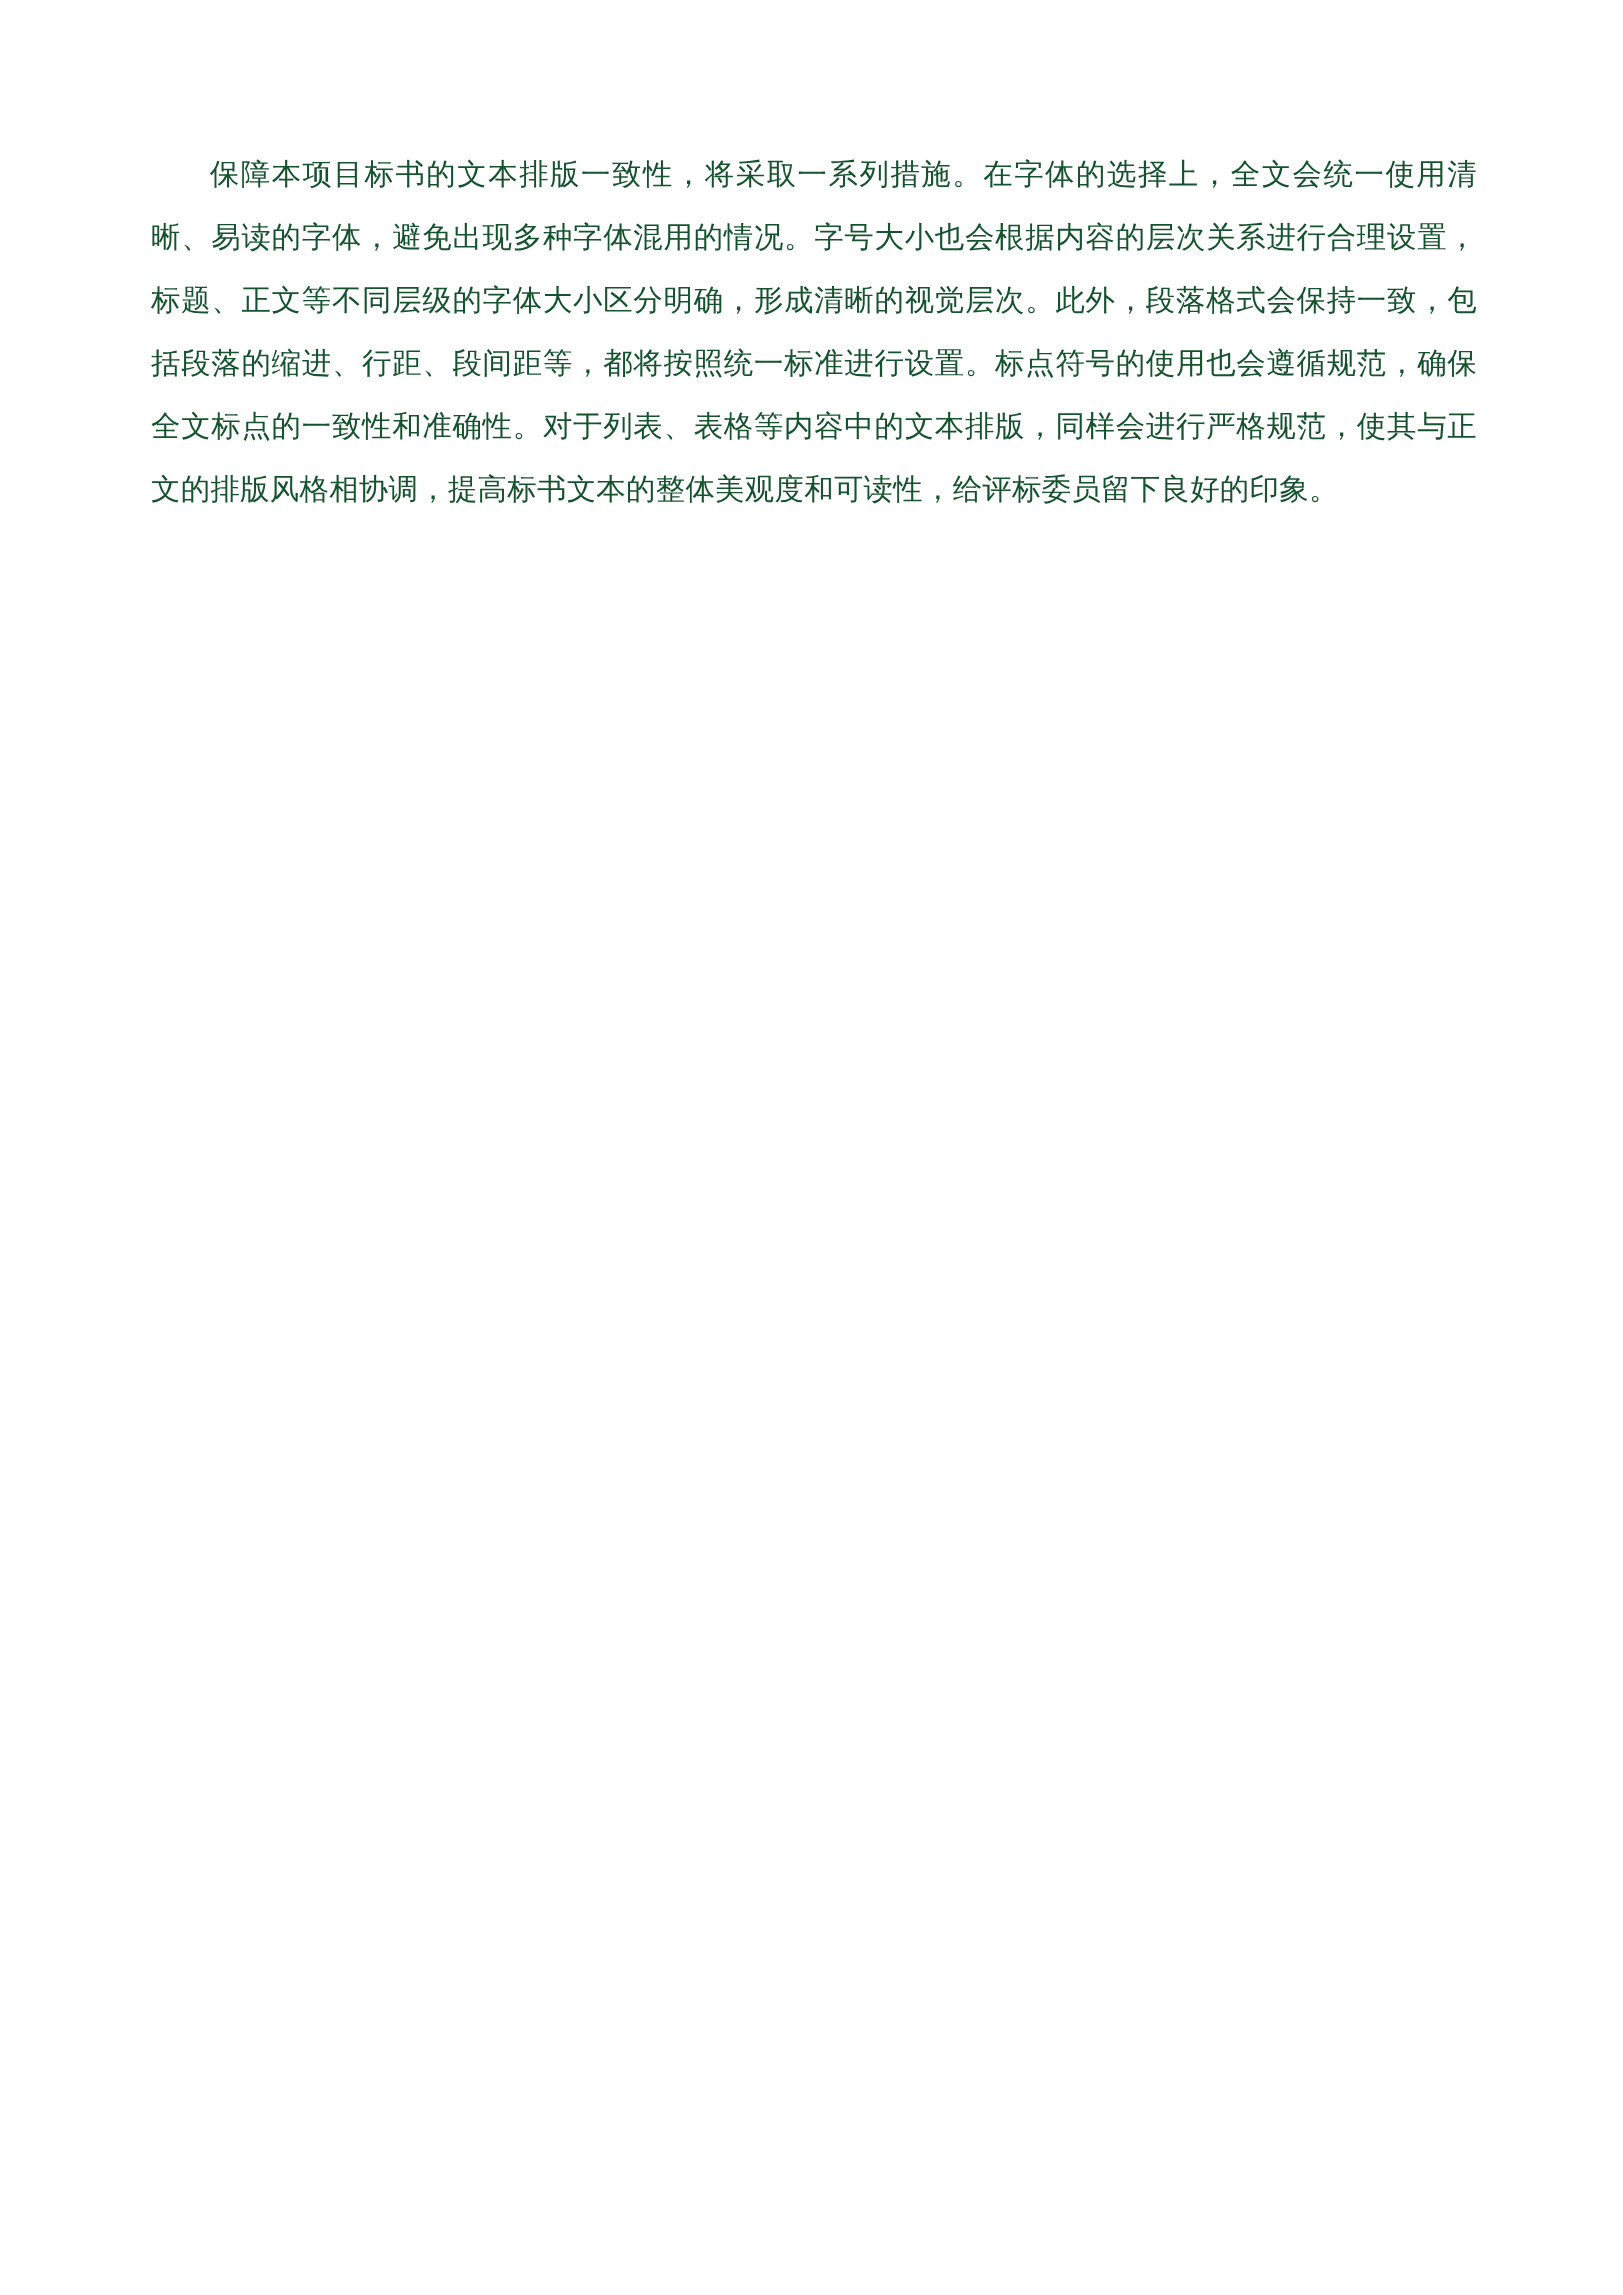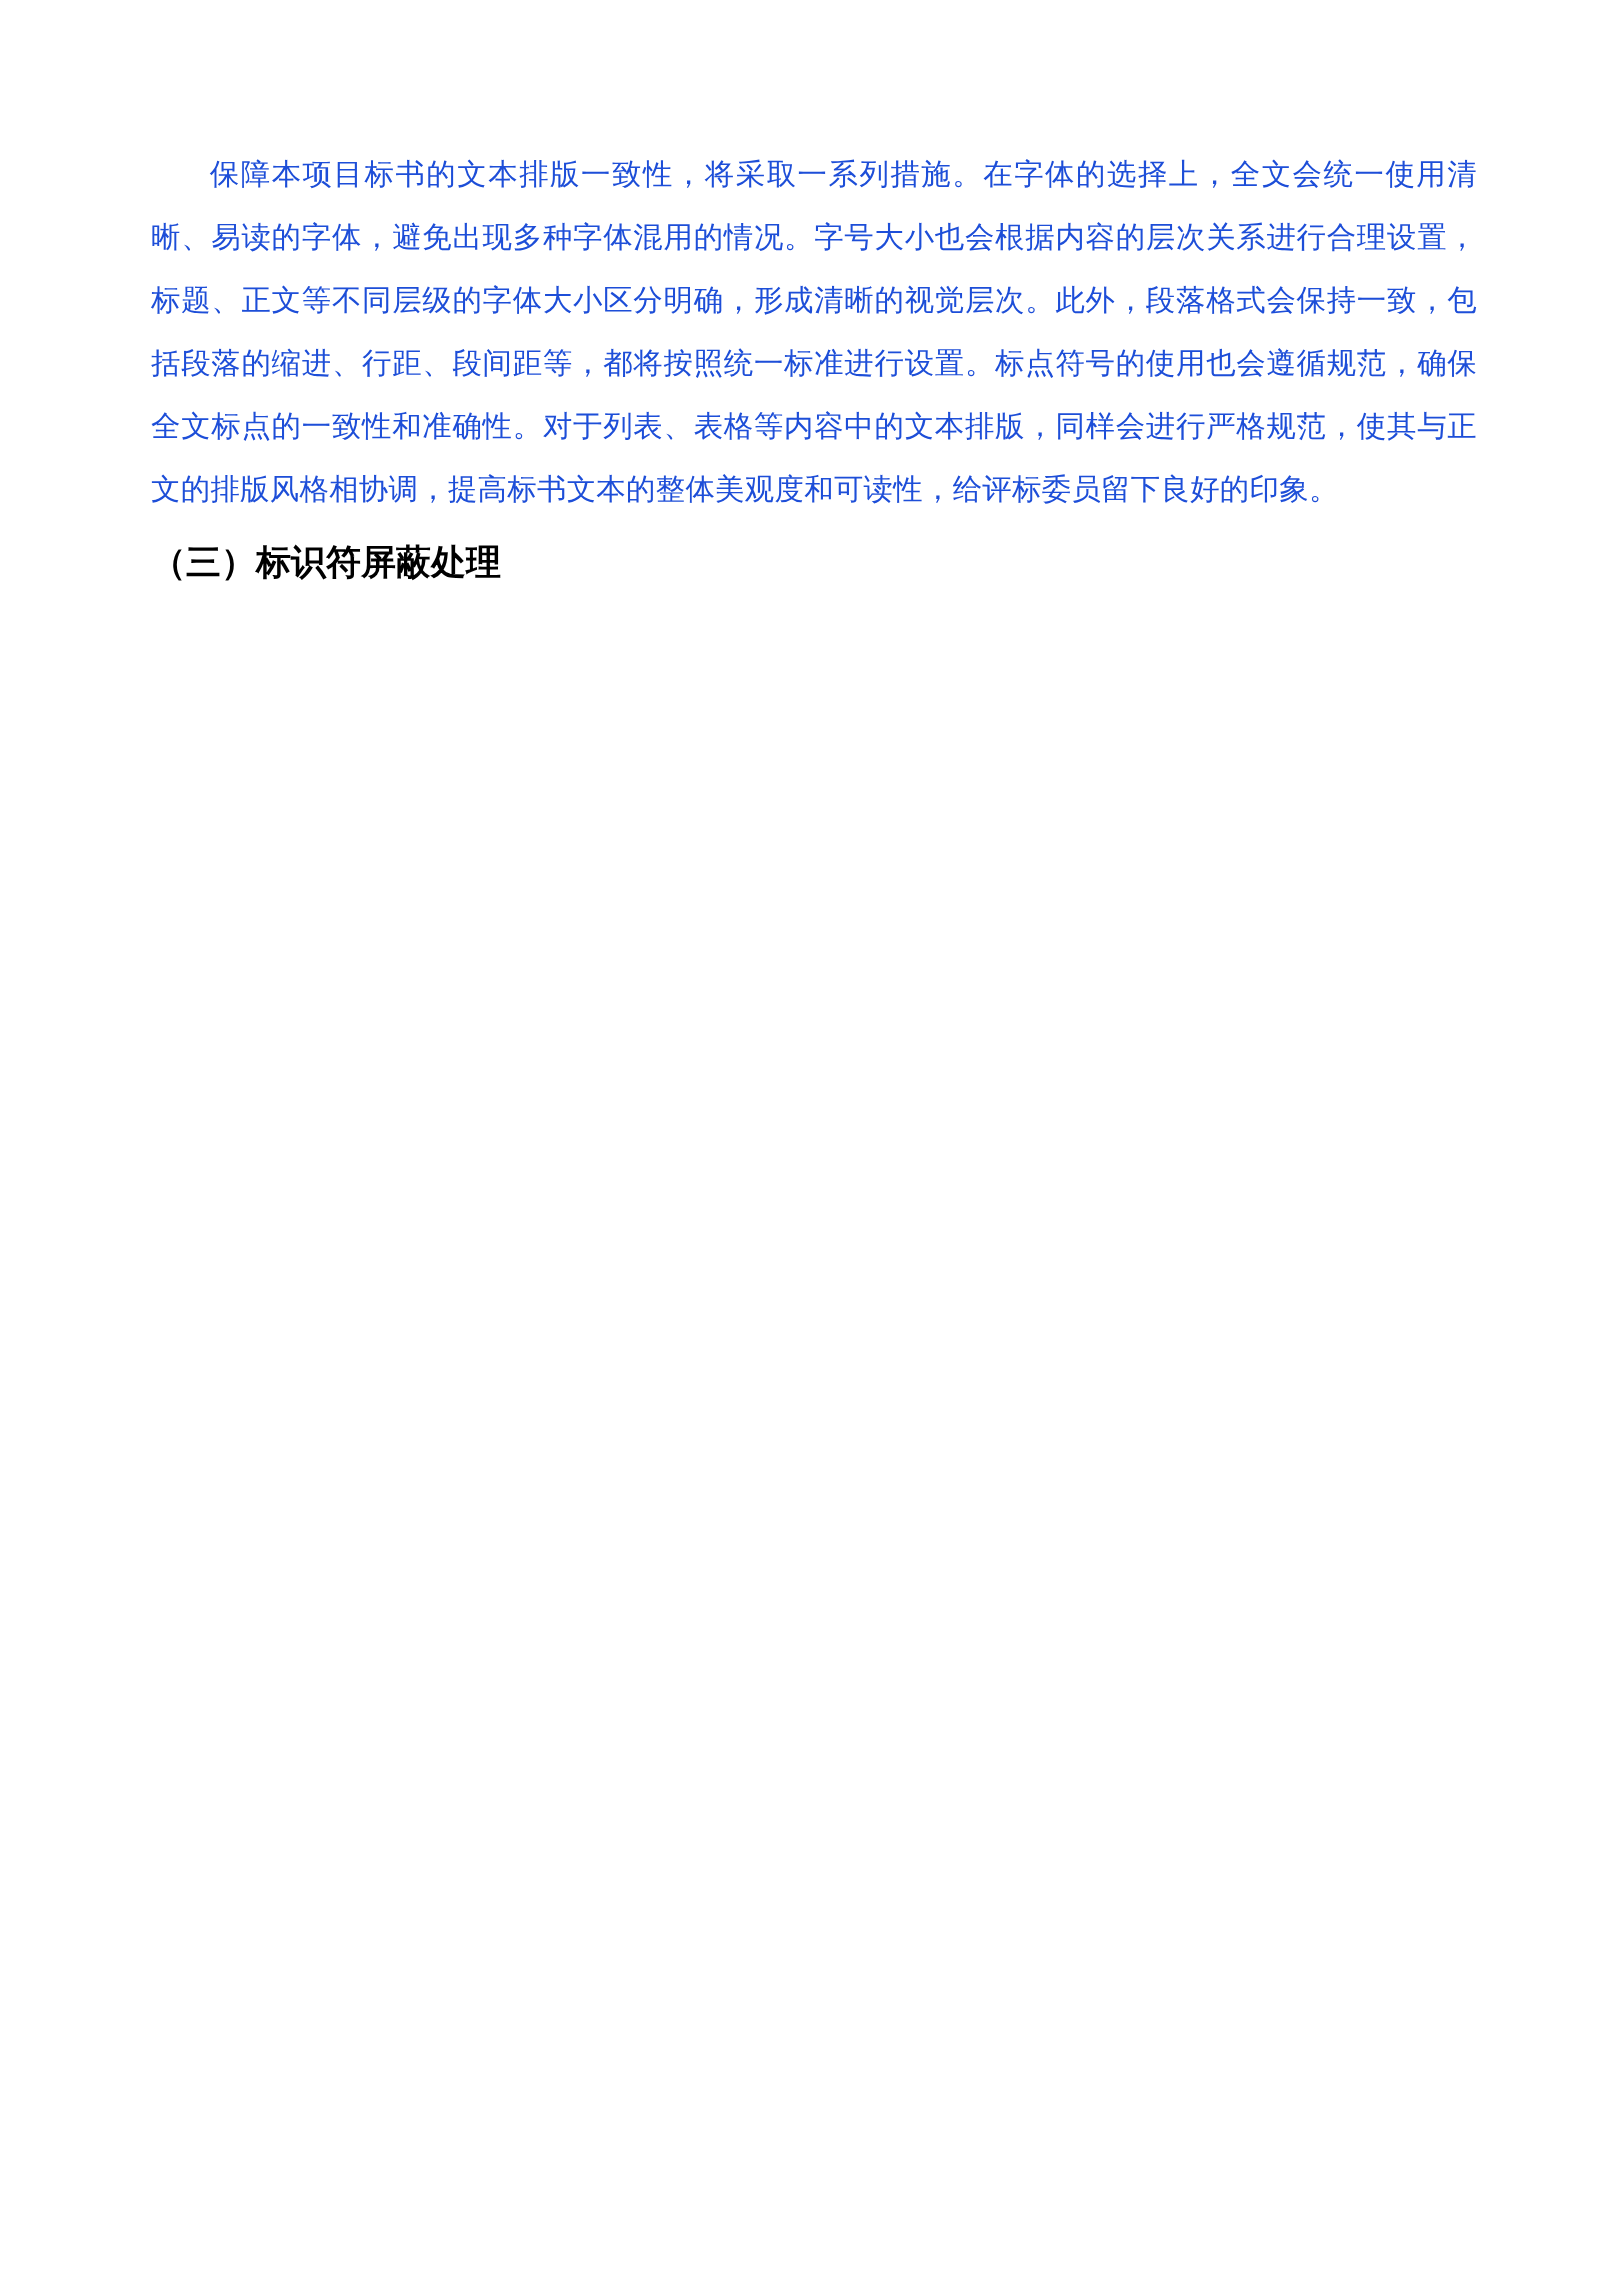--- a/index.html
+++ b/index.html
@@ -17,21 +17,21 @@
   .content {
     position: absolute;
     left: 151px;
     top: 143px;
     width: 1326px;
   }
   .body-para {
     font-family: "Liberation Serif", "DejaVu Serif", serif;
     font-size: 29.4px;
     line-height: 63px;
-    color: #1d4ed8;
+    color: #14532d;
     text-align: justify;
     text-justify: inter-ideograph;
     text-indent: 2em;
     margin: 0;
     letter-spacing: 0.3px;
   }
   .section-heading {
     font-family: "Liberation Serif", "DejaVu Serif", serif;
     font-size: 35px;
     font-weight: bold;
@@ -41,19 +41,18 @@
     text-indent: 0;
   }
 </style>
 </head>
 <body>
 
 <div class="page">
   <div class="content">
     <p class="body-para">保障本项目标书的文本排版一致性，将采取一系列措施。在字体的选择上，全文会统一使用清晰、易读的字体，避免出现多种字体混用的情况。字号大小也会根据内容的层次关系进行合理设置，标题、正文等不同层级的字体大小区分明确，形成清晰的视觉层次。此外，段落格式会保持一致，包括段落的缩进、行距、段间距等，都将按照统一标准进行设置。标点符号的使用也会遵循规范，确保全文标点的一致性和准确性。对于列表、表格等内容中的文本排版，同样会进行严格规范，使其与正文的排版风格相协调，提高标书文本的整体美观度和可读性，给评标委员留下良好的印象。</p>
 
-    <h2 class="section-heading">（三）标识符屏蔽处理</h2>
 
 
 
   </div>
 </div>
 
 
 </body></html>

